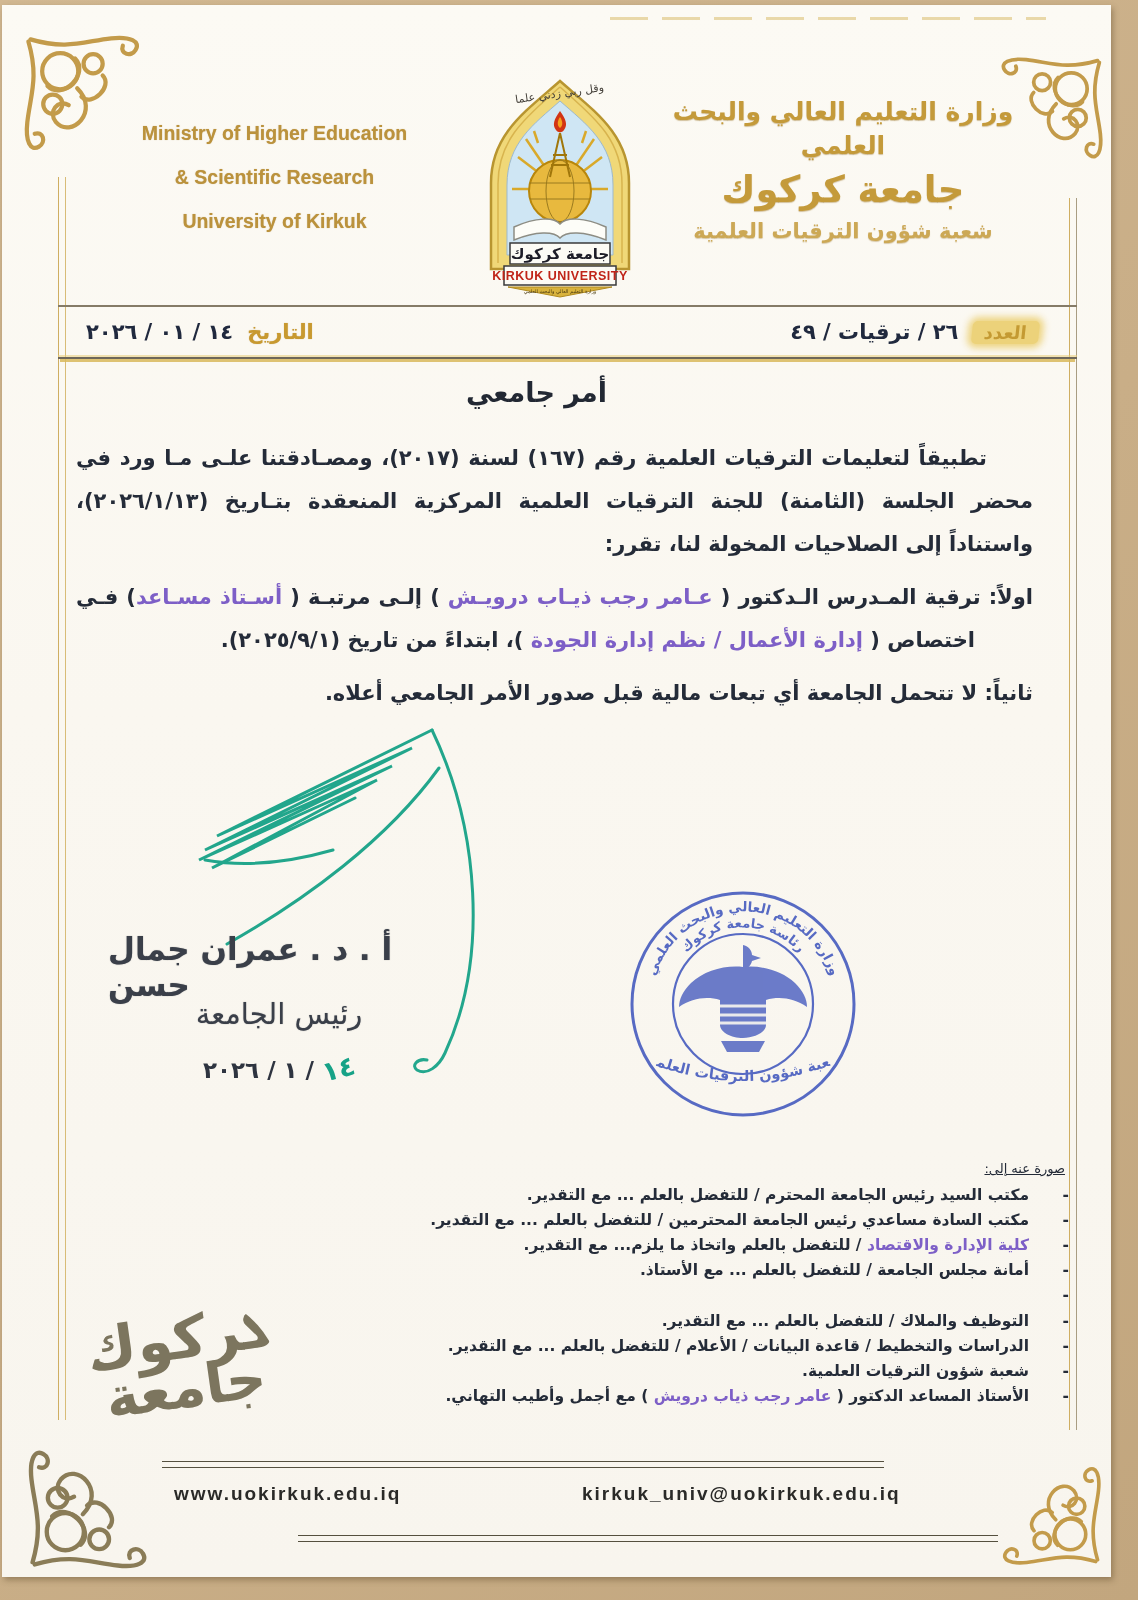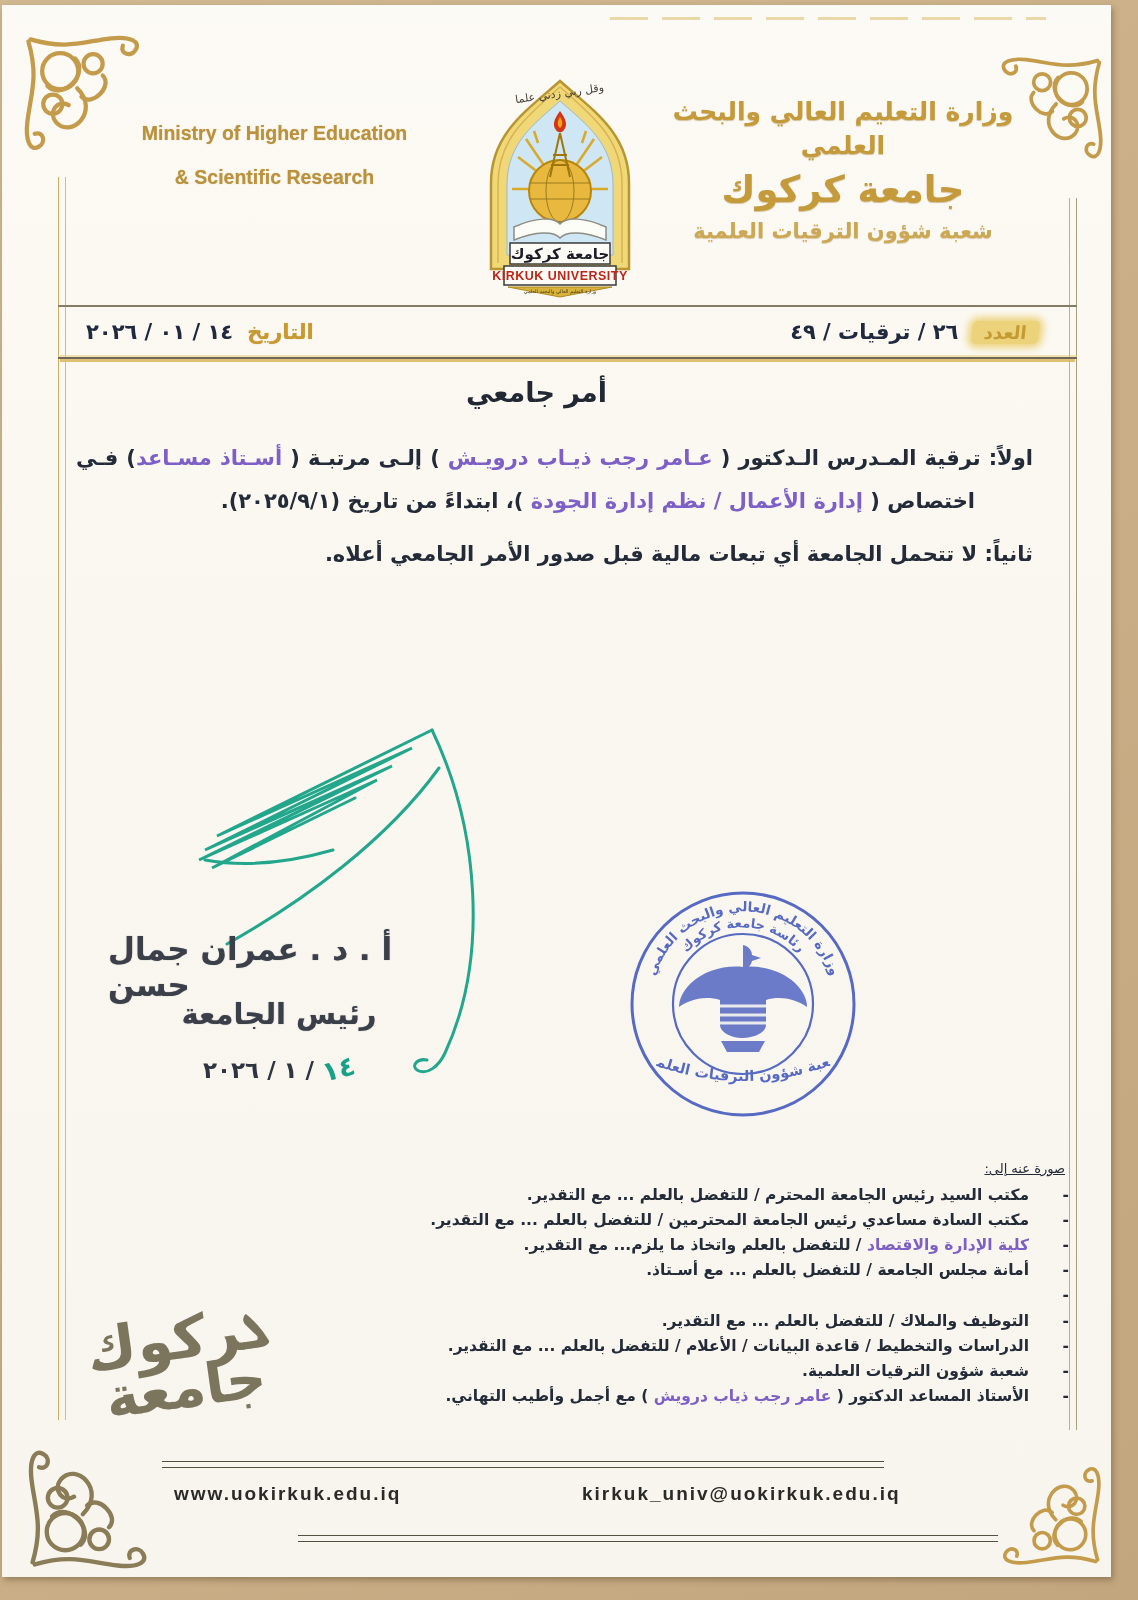--- a/index.html
+++ b/index.html
@@ -51,21 +51,21 @@
     color:#242b38;font-weight:bold;font-size:21px;line-height:2.05;}
   .body-text p{margin:0 0 10px 0;}
   .body-text p.indent{text-indent:46px;}
   .body-text p.hang{padding-right:58px;text-indent:-58px;}
   .accent{color:#7d5fc7;}
   
   .sig-svg{position:absolute;left:85px;top:703px;width:432px;height:398px;}
   .sig-name{position:absolute;left:106px;top:926px;width:330px;text-align:left;direction:rtl;
     font-size:31px;font-weight:bold;color:#3a3f49;letter-spacing:1px;text-shadow:0 0 1px rgba(40,45,55,.5);}
   .sig-title{position:absolute;left:112px;top:992px;width:330px;text-align:center;direction:rtl;
-    font-size:29px;font-weight:bold;color:#3a3f49;text-shadow:0 0 1px rgba(40,45,55,.5);}
+    font-size:29px;font-weight:normal;color:#3a3f49;text-shadow:0 0 1px rgba(40,45,55,.5);}
   .sig-date{position:absolute;left:112px;top:1048px;width:330px;text-align:center;direction:rtl;
     font-size:23px;font-weight:bold;color:#2e3440;}
   .green-hand{color:#17a287;display:inline-block;transform:rotate(-14deg);font-size:27px;}
   
   .stamp{position:absolute;left:612px;top:870px;width:258px;height:258px;opacity:.92;}
   
   .copies{position:absolute;top:1156px;right:42px;width:648px;direction:rtl;color:#242b38;}
   .copies-heading{font-size:13px;font-weight:normal;text-decoration:underline;margin:0 4px 7px 0;}
   .copy-item{display:flex;gap:30px;font-size:15.5px;font-weight:bold;line-height:1.62;}
   .copy-item .dash{width:10px;flex:none;}
@@ -113,20 +113,21 @@
   <div class="corner br"><svg viewBox="0 0 130 130">
         <use href="#corner-flourish"></use>
       </svg></div>
   <div class="side-line left"></div>
   <div class="side-line right"></div>
   <div class="top-dashes"></div>
 
   <div class="hdr-en">
     <div>Ministry of Higher Education</div>
     <div>&amp; Scientific Research</div>
+    <div>University of Kirkuk</div>
   </div>
 
   <div class="logo">
     <svg viewBox="0 0 172 226">
       <path d="M86,4 C52,34 17,57 17,106 L17,192 L155,192 L155,106 C155,57 120,34 86,4 Z" fill="#f0d878" stroke="#b89530" stroke-width="2.5"></path>
       <path d="M86,10 C56,37 24,60 24,107 L24,186" fill="none" stroke="#d8b44e" stroke-width="1.5"></path>
       <path d="M86,10 C116,37 148,60 148,107 L148,186" fill="none" stroke="#d8b44e" stroke-width="1.5"></path>
       <path d="M86,24 C60,47 33,66 33,108 L33,178 L139,178 L139,108 C139,66 112,47 86,24 Z" fill="#cfe6f4" stroke="#9db9cc" stroke-width="1"></path>
       <g stroke="#d9a92a" stroke-width="2.5">
         <line x1="86" y1="112" x2="44" y2="80"></line>
@@ -171,20 +172,21 @@
     </div>
     <div class="ref-num">
       <span class="gold-blob">العدد</span>
       <span>٢٦ / ترقيات / ٤٩</span>
     </div>
   </div>
 
   <div class="doc-title">أمر جامعي</div>
 
   <div class="body-text">
+    <p class="indent"><span>تطبيقاً لتعليمات الترقيات العلمية رقم (١٦٧) لسنة (٢٠١٧)، ومصـادقتنا علـى مـا ورد في محضر الجلسة (الثامنة) للجنة الترقيات العلمية المركزية المنعقدة بتـاريخ (٢٠٢٦/١/١٣)، واستناداً إلى الصلاحيات المخولة لنا، تقرر:</span></p>
     <p class="hang"><span>اولاً:  ترقية المـدرس الـدكتور ( </span><span class="accent">عـامر رجب ذيـاب درويـش</span><span> ) إلـى مرتبـة ( </span><span class="accent">أسـتاذ مسـاعد</span><span>) فـي اختصاص ( </span><span class="accent">إدارة الأعمال / نظم إدارة الجودة</span><span> )، ابتداءً من تاريخ (٢٠٢٥/٩/١).</span></p>
     <p class="hang"><span>ثانياً: لا تتحمل الجامعة أي تبعات مالية قبل صدور الأمر الجامعي أعلاه.</span></p>
   </div>
 
   <svg class="sig-svg" viewBox="0 0 432 398">
     <g fill="none" stroke="#17a287" stroke-width="3" stroke-linecap="round" opacity="0.95">
       <path d="M345,22 L130,128 L325,40 L118,142 L305,58 L112,152 L290,72 L125,160 L268,90"></path>
       <path d="M345,22 C392,120 402,250 358,345 C352,358 340,368 330,362 C324,358 330,350 340,352"></path>
       <path d="M352,60 C300,132 218,192 140,236"></path>
       <path d="M118,152 C162,160 204,154 246,142"></path>
@@ -235,21 +237,21 @@
         <div class="copy-item">
           <span class="dash">-</span>
           <span class="copy-text"><span>مكتب السادة مساعدي رئيس الجامعة المحترمين / للتفضل بالعلم ... مع التقدير.</span></span>
         </div>
         <div class="copy-item">
           <span class="dash">-</span>
           <span class="copy-text"><span class="accent">كلية الإدارة والاقتصاد</span><span> / للتفضل بالعلم واتخاذ ما يلزم... مع التقدير.</span></span>
         </div>
         <div class="copy-item">
           <span class="dash">-</span>
-          <span class="copy-text"><span>أمانة مجلس الجامعة / للتفضل بالعلم ... مع أسـتاذ.</span></span>
+          <span class="copy-text"><span>أمانة مجلس الجامعة / للتفضل بالعلم ... مع الأستاذ.</span></span>
         </div>
         <div class="copy-item">
           <span class="dash">-</span>
         </div>
         <div class="copy-item">
           <span class="dash">-</span>
           <span class="copy-text"><span>التوظيف والملاك / للتفضل بالعلم ... مع التقدير.</span></span>
         </div>
         <div class="copy-item">
           <span class="dash">-</span>

